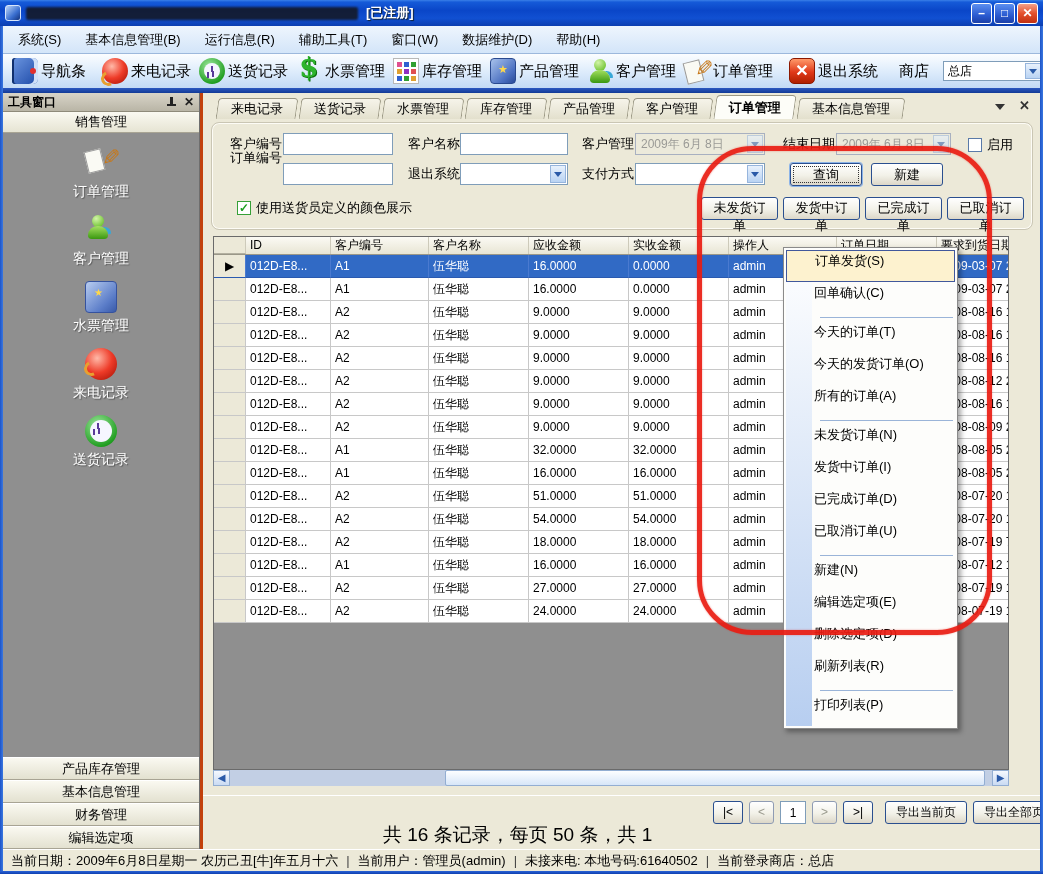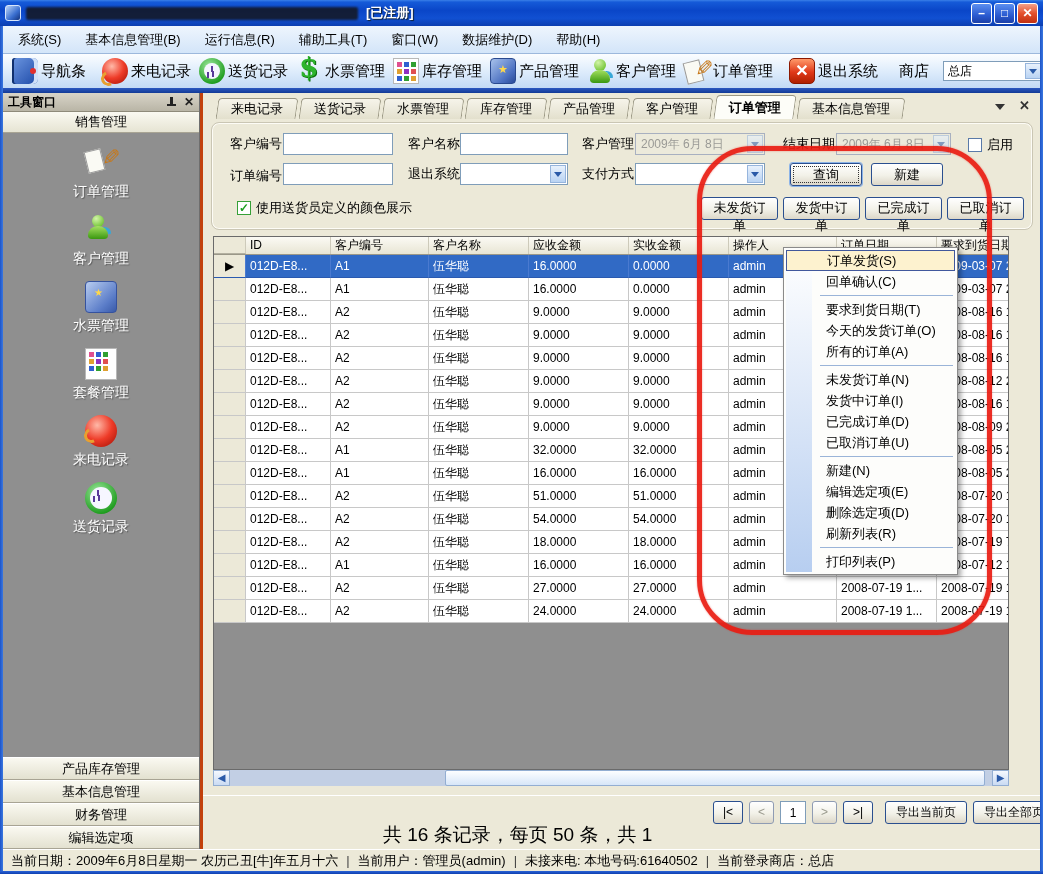--- a/index.html
+++ b/index.html
@@ -154,21 +154,21 @@
     font-family:inherit;}
   
   .statusbar{position:absolute;left:3px;bottom:3px;width:1037px;height:22px;background:#ece9d8;border-top:1px solid #fff;
     display:flex;align-items:center;padding:0 8px;font-size:13px;white-space:nowrap;overflow:hidden;z-index:45;}
   .st-sep{margin:0 8px;color:#444;}
   
   .ctx-menu{position:absolute;left:783px;top:247px;width:175px;background:#fdfdfb;border:1px solid #8a8a8a;
     box-shadow:3px 3px 5px rgba(0,0,0,.35);padding:2px;z-index:70;}
   .ctx-menu::before{content:"";position:absolute;left:2px;top:2px;bottom:2px;width:26px;
     background:linear-gradient(180deg,#ffffff,#b7cef0);}
-  .ctx-item{position:relative;height:21px;line-height:21px;padding-left:40px;font-size:13px;cursor:pointer;white-space:nowrap;}
+  .ctx-item{position:relative;height:32px;line-height:21px;padding-left:28px;font-size:13px;cursor:pointer;white-space:nowrap;}
   .ctx-item.hl{background:#fdf2cf;border:1px solid #41589c;line-height:19px;}
   .ctx-sep{height:1px;background:#9ab4d8;margin:3px 2px 3px 34px;}
   
   .annotation{position:absolute;left:697px;top:146px;width:295px;height:489px;border:5px solid #ea1c12;
     border-radius:55px;z-index:80;pointer-events:none;opacity:.92;box-shadow:0 0 2px rgba(230,30,20,.5),inset 0 0 2px rgba(230,30,20,.5);}
 </style>
 </head>
 <body>
 
 <div id="win">
@@ -256,24 +256,20 @@
           <span class="ic ic-order"></span>
           <span class="sb-item-label">订单管理</span>
         </div>
         <div class="sb-item">
           <span class="ic ic-cust"></span>
           <span class="sb-item-label">客户管理</span>
         </div>
         <div class="sb-item">
           <span class="ic ic-ticket"></span>
           <span class="sb-item-label">水票管理</span>
-        </div>
-        <div class="sb-item">
-          <span class="ic ic-cal"></span>
-          <span class="sb-item-label">套餐管理</span>
         </div>
         <div class="sb-item">
           <span class="ic ic-bell"></span>
           <span class="sb-item-label">来电记录</span>
         </div>
         <div class="sb-item">
           <span class="ic ic-clock"></span>
           <span class="sb-item-label">送货记录</span>
         </div>
       </div>
@@ -333,21 +329,21 @@
     <span class="datebox" style="left:633px;top:40px;width:115px">
       <span>2009年 6月 8日</span>
       <span class="combo-btn"></span>
     </span>
     <span class="checkrow" style="left:765px;top:43px">
       <span class="cbox off"></span>
       <span>启用</span>
     </span>
 
     
-    <span class="flabel" style="left:27px;top:72px">订单编号</span>
+    <span class="flabel" style="left:27px;top:54px">订单编号</span>
     <input class="tinput" style="left: 80px; top: 70px; width: 110px;">
     <span class="flabel" style="left:205px;top:70px">退出系统</span>
     <span class="combo" style="left:257px;top:70px;width:108px">
       <span class="combo-btn"></span>
     </span>
     <span class="flabel" style="left:379px;top:70px">支付方式</span>
     <span class="combo" style="left:432px;top:70px;width:130px">
       <span class="combo-btn"></span>
     </span>
     <button class="xpbtn focus" style="left:587px;top:70px;width:72px">查询</button>
@@ -578,21 +574,21 @@
       <span class="st-sep">|</span>
       <span>未接来电: 本地号码:61640502</span>
       <span class="st-sep">|</span>
       <span>当前登录商店：总店</span>
     </div>
 
   <div class="ctx-menu" id="ctxmenu">
       <div class="ctx-item hl">订单发货(S)</div>
       <div class="ctx-item">回单确认(C)</div>
       <div class="ctx-sep"></div>
-      <div class="ctx-item">要求到货日期(T)</div>
+      <div class="ctx-item">今天的订单(T)</div>
       <div class="ctx-item">今天的发货订单(O)</div>
       <div class="ctx-item">所有的订单(A)</div>
       <div class="ctx-sep"></div>
       <div class="ctx-item">未发货订单(N)</div>
       <div class="ctx-item">发货中订单(I)</div>
       <div class="ctx-item">已完成订单(D)</div>
       <div class="ctx-item">已取消订单(U)</div>
       <div class="ctx-sep"></div>
       <div class="ctx-item">新建(N)</div>
       <div class="ctx-item">编辑选定项(E)</div>

